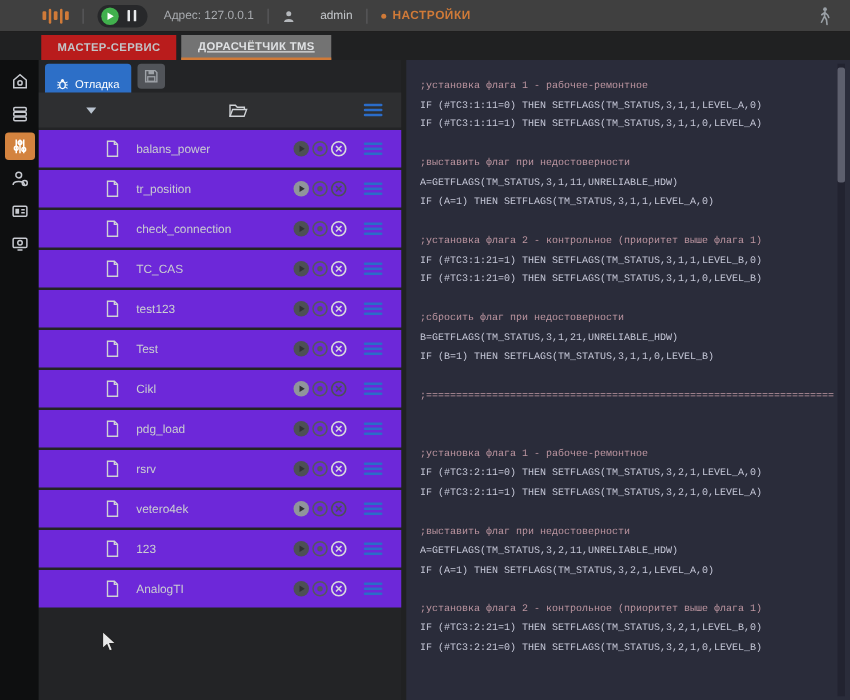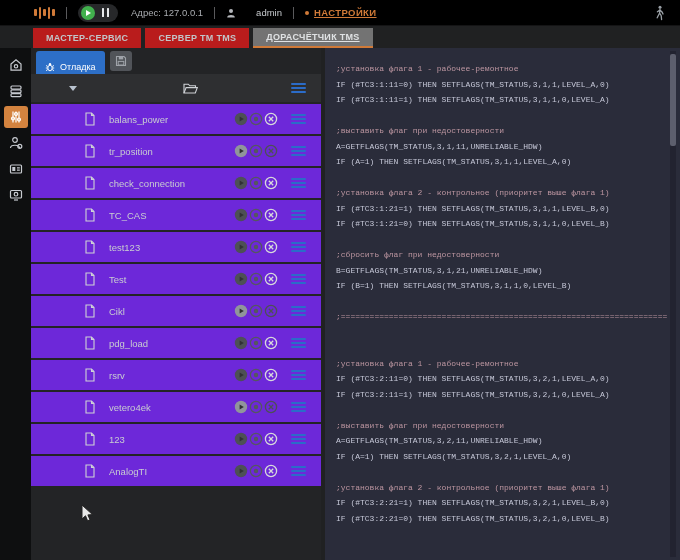--- a/index.html
+++ b/index.html
@@ -1,38 +1,38 @@
 <!DOCTYPE html>
 <html style="--accent-orange: #d07a38; --sidebar-active: #d3833f; --button-blue: #2d6fc7; --hamburger-blue: #2b6cc8; --run-green: #41b04d; --editor-bg: #2a2c3a;"><head>
 <meta charset="utf-8">
 <style>
   * { margin:0; padding:0; box-sizing:border-box; }
   html,body { width:680px; height:560px; background:#202122; overflow:hidden;
     font-family:"Liberation Sans", sans-serif; }
   body { position:relative; }
 
   
-  .topbar { height:26px; background:#000000; display:flex; align-items:center;
+  .topbar { height:26px; background:#404040; display:flex; align-items:center;
     padding-left:34px; border-bottom:1px solid #141415; }
   .logo { display:flex; align-items:center; gap:2px; height:14px; }
   .logo i { display:block; width:2.5px; background:var(--accent-orange,#c9732e); border-radius:1px; }
   .logo i:nth-child(odd){height:7px;} .logo i:nth-child(even){height:12px;}
   .tb-sep { width:1px; height:12px; background:#5a5a5c; margin:0 11px; }
   .run-pill { display:flex; align-items:center; gap:7px; background:#27282a;
     border-radius:10px; padding:2px 9px 2px 3px; }
   .play-btn { width:14px; height:14px; border-radius:50%; background:var(--run-green,#41b04d);
     display:flex; align-items:center; justify-content:center; }
   .play-btn b { width:0; height:0; border-left:5px solid #fff; border-top:3.5px solid transparent;
     border-bottom:3.5px solid transparent; margin-left:1px; }
   .pause-btn { display:flex; gap:2.5px; }
   .pause-btn b { width:2.5px; height:9px; background:#e8eaec; border-radius:0.5px; }
   .tb-text { color:#a8abaf; font-size:9.5px; }
   .tb-user { display:flex; align-items:center; gap:20px; color:#c6c9cd; font-size:9.5px; }
   .settings { display:flex; align-items:center; gap:5px; color:var(--accent-orange,#cd7434);
-    font-size:9.5px; font-weight:bold; letter-spacing:0.4px;text-decoration:underline; }
+    font-size:9.5px; font-weight:bold; letter-spacing:0.4px; }
   .settings i { width:4px; height:4px; border-radius:50%; background:var(--accent-orange,#cd7434); }
   .tb-spacer { flex:1; }
   .walk { margin-right:14px; }
 
   
   .tabbar { height:22px; display:flex; align-items:flex-end; padding-left:33px; gap:4px; background:#202122; }
   .tab { height:20px; line-height:20px; padding:0 13px; background:#b91c1c; color:#c2c5c8;
     font-size:9px; font-weight:bold; letter-spacing:0.3px; cursor:default; }
   .tab.active { background:#737373; color:#e0e2e4;
     border-bottom:2px solid var(--accent-orange,#d9823e); line-height:18px;text-decoration:underline; }
@@ -123,21 +123,20 @@
   </div>
   <div class="tb-spacer"></div>
   <svg class="walk" width="13" height="16" viewBox="0 0 13 16">
     <circle cx="7" cy="2.3" r="1.5" fill="#9aa0a6"></circle>
     <path d="M7 4.2 L6.6 8 M6.9 5 L4.4 6.8 M6.9 5 L9.2 7.2 L10 9 M6.6 8 L4.2 12.8 M6.6 8 L8.2 10.8 L8.6 14.5" stroke="#9aa0a6" stroke-width="1.3" fill="none" stroke-linecap="round"></path>
   </svg>
 </div>
 
 <div class="tabbar">
     <div class="tab">МАСТЕР-СЕРВИС</div>
-    <div class="tab">СЕРВЕР ТМ TMS</div>
     <div class="tab active">ДОРАСЧЁТЧИК TMS</div>
   </div>
 
 <div class="content">
 
   <div class="siderail">
     <div class="side-icon">
       <svg width="16" height="16" viewBox="0 0 16 16">
           <path d="M3 7 L8 2.8 L13 7 V13.2 H3 Z"></path>
           <circle cx="8" cy="9.3" r="1.7"></circle>

